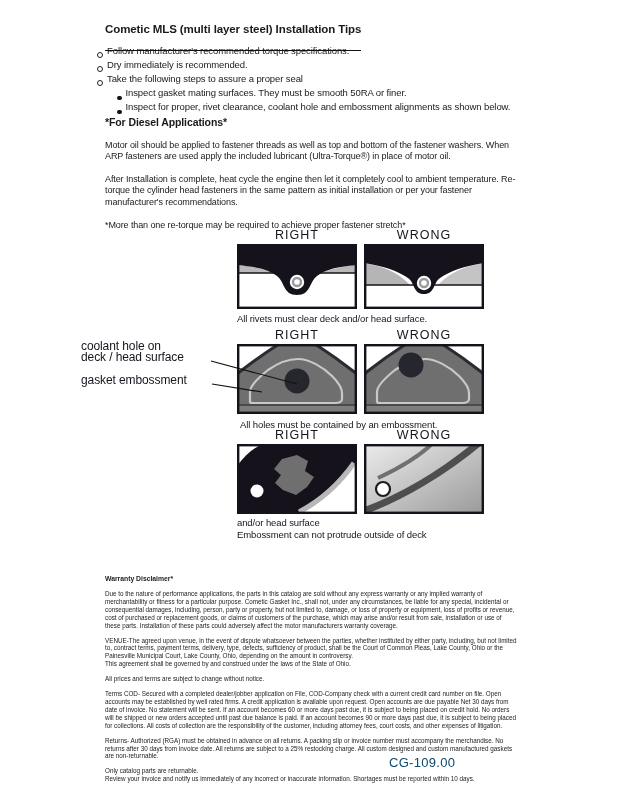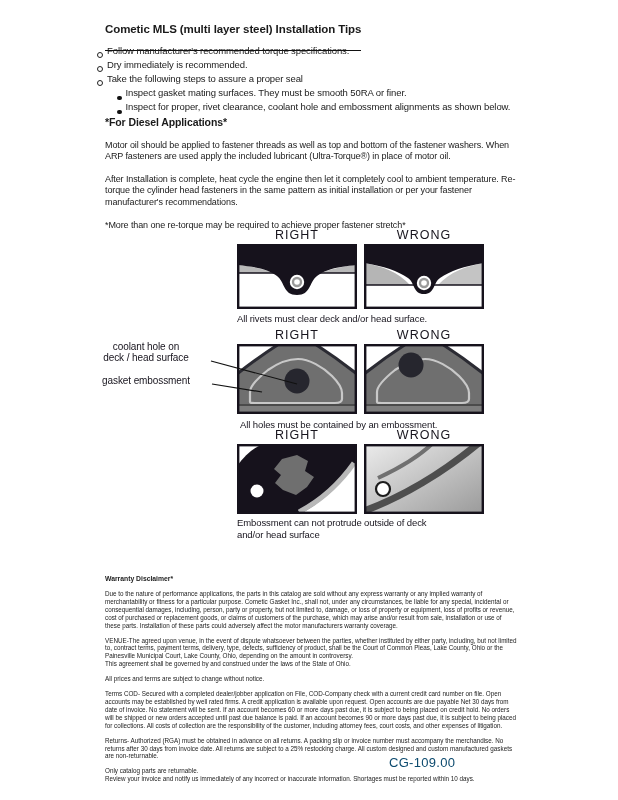--- a/index.html
+++ b/index.html
@@ -22,21 +22,21 @@
   
   .diesel{position:absolute;left:105px;top:117px;width:420px;font-size:9px;line-height:11.6px;letter-spacing:-0.1px;}
   .diesel .dh{font-size:10.5px;font-weight:bold;letter-spacing:-0.1px;margin:0 0 7px 0;}
   .diesel p{margin:11px 0 10px 0;}
   
   .drow{position:absolute;display:flex;gap:7px;}
   .dcol{width:120px;text-align:center;}
   .dlabel{font-size:12.5px;letter-spacing:1px;line-height:13px;margin-bottom:2px;color:#17141d;}
   .dbox svg{display:block;}
   .caption{position:absolute;font-size:9.5px;line-height:11.5px;letter-spacing:-0.1px;color:#17141d;}
-  .callout{position:absolute;width:130px;text-align:center;font-size:10px;line-height:11.3px;letter-spacing:-0.1px;color:#17141d;}
+  .callout{position:absolute;width:130px;text-align:left;font-size:12px;line-height:11.3px;letter-spacing:-0.1px;color:#17141d;}
   .leader{position:absolute;z-index:5;}
   
   .warranty{position:absolute;left:105px;top:575px;width:412px;color:#222;}
   .warranty .wh{font-size:6.8px;font-weight:bold;margin:0 0 8px 0;}
   .warranty p{font-size:6.3px;line-height:7.9px;margin:0 0 7px 0;}
   .warranty p.tight{margin-bottom:0;}
   
   .pagecode{position:absolute;left:389px;top:755px;font-size:13px;letter-spacing:0.3px;color:#0c4a6e;text-align:center;}
 </style>
 </head>
@@ -187,22 +187,22 @@
           <rect width="120" height="70" fill="url(#g3)"></rect>
           <path d="M0,67 C38,53 80,28 116,-2" fill="none" stroke="#4e4e4e" stroke-width="7"></path>
           <path d="M14,34 C40,22 58,10 70,-2" fill="none" stroke="#707070" stroke-width="4"></path>
           <circle cx="19" cy="45" r="7" fill="#ffffff" stroke="#1c1c1c" stroke-width="2.2"></circle>
           <rect x="1.2" y="1.2" width="117.6" height="67.6" fill="none" stroke="#16121c" stroke-width="2.4"></rect>
         </svg>
       </div>
     </div>
   </div>
   <div class="caption" style="left:237px;top:517px;">
+    <div>and/or head surface</div>
     <div>Embossment can not protrude outside of deck</div>
-    <div>and/or head surface</div>
   </div>
 
   <div class="warranty">
     <div class="wh">Warranty Disclaimer*</div>
     <p>Due to the nature of performance applications, the parts in this catalog are sold without any express warranty or any implied warranty of merchantability or fitness for a particular purpose.  Cometic Gasket Inc., shall not, under any circumstances, be liable for any special, incidental or consequential damages, including, person, party or property, but not limited to, damage, or loss of property or equipment, loss of profits or revenue, cost of purchased or replacement goods, or claims of customers of the purchase, which may arise and/or result from sale, installation or use of these parts.  Installation of these parts could adversely affect the motor manufacturers warranty coverage.</p>
     <p class="tight">VENUE-The agreed upon venue, in the event of dispute whatsoever between the parties, whether instituted by either party, including, but not limited to, contract terms, payment terms, delivery, type, defects, sufficiency of product, shall be the Court of Common Pleas, Lake County, Ohio or the Painesville Municipal Court, Lake County, Ohio, depending on the amount in controversy.</p>
     <p>This agreement shall be governed by and construed under the laws of the State of Ohio.</p>
     <p>All prices and terms are subject to change without notice.</p>
     <p>Terms COD- Secured with a completed dealer/jobber application on File, COD-Company check with a current credit card number on file.  Open accounts may be established by well rated firms.  A credit application is available upon request.  Open accounts are due payable Net 30 days from date of invoice.  No statement will be sent.  If an account becomes 60 or more days past due, it is subject to being placed on credit hold.  No orders will be shipped or new orders accepted until past due balance is paid.  If an account becomes 90 or more days past due, it is subject to being placed for collections.  All costs of collection are the responsibility of the customer, including attorney fees, court costs, and other expenses of litigation.</p>
     <p>Returns- Authorized (RGA) must be obtained in advance on all returns.  A packing slip or invoice number must accompany the merchandise.  No returns after 30 days from invoice date.  All returns are subject to a 25% restocking charge.  All custom designed and custom manufactured gaskets are non-returnable.</p>

